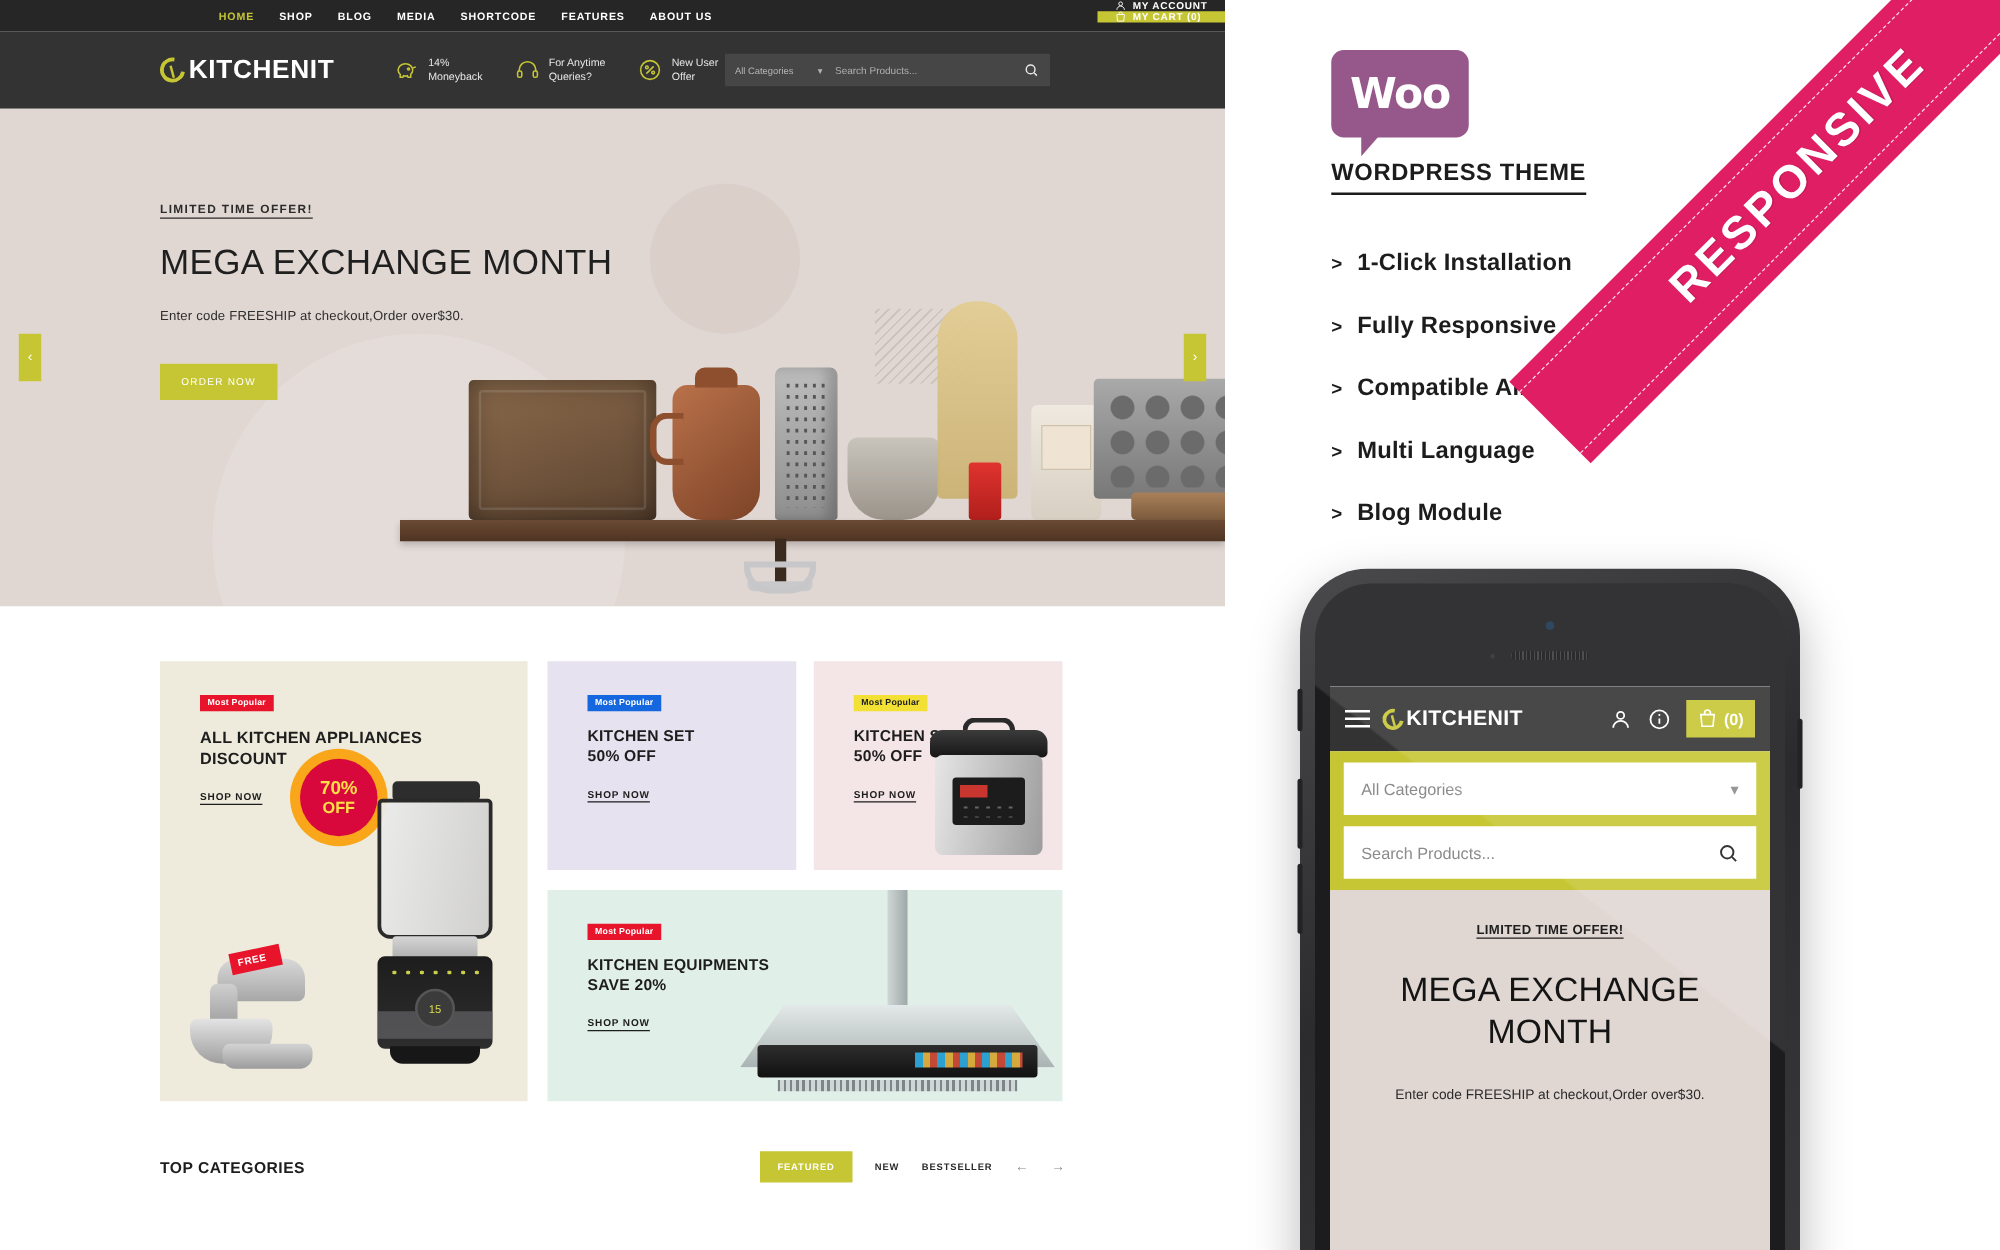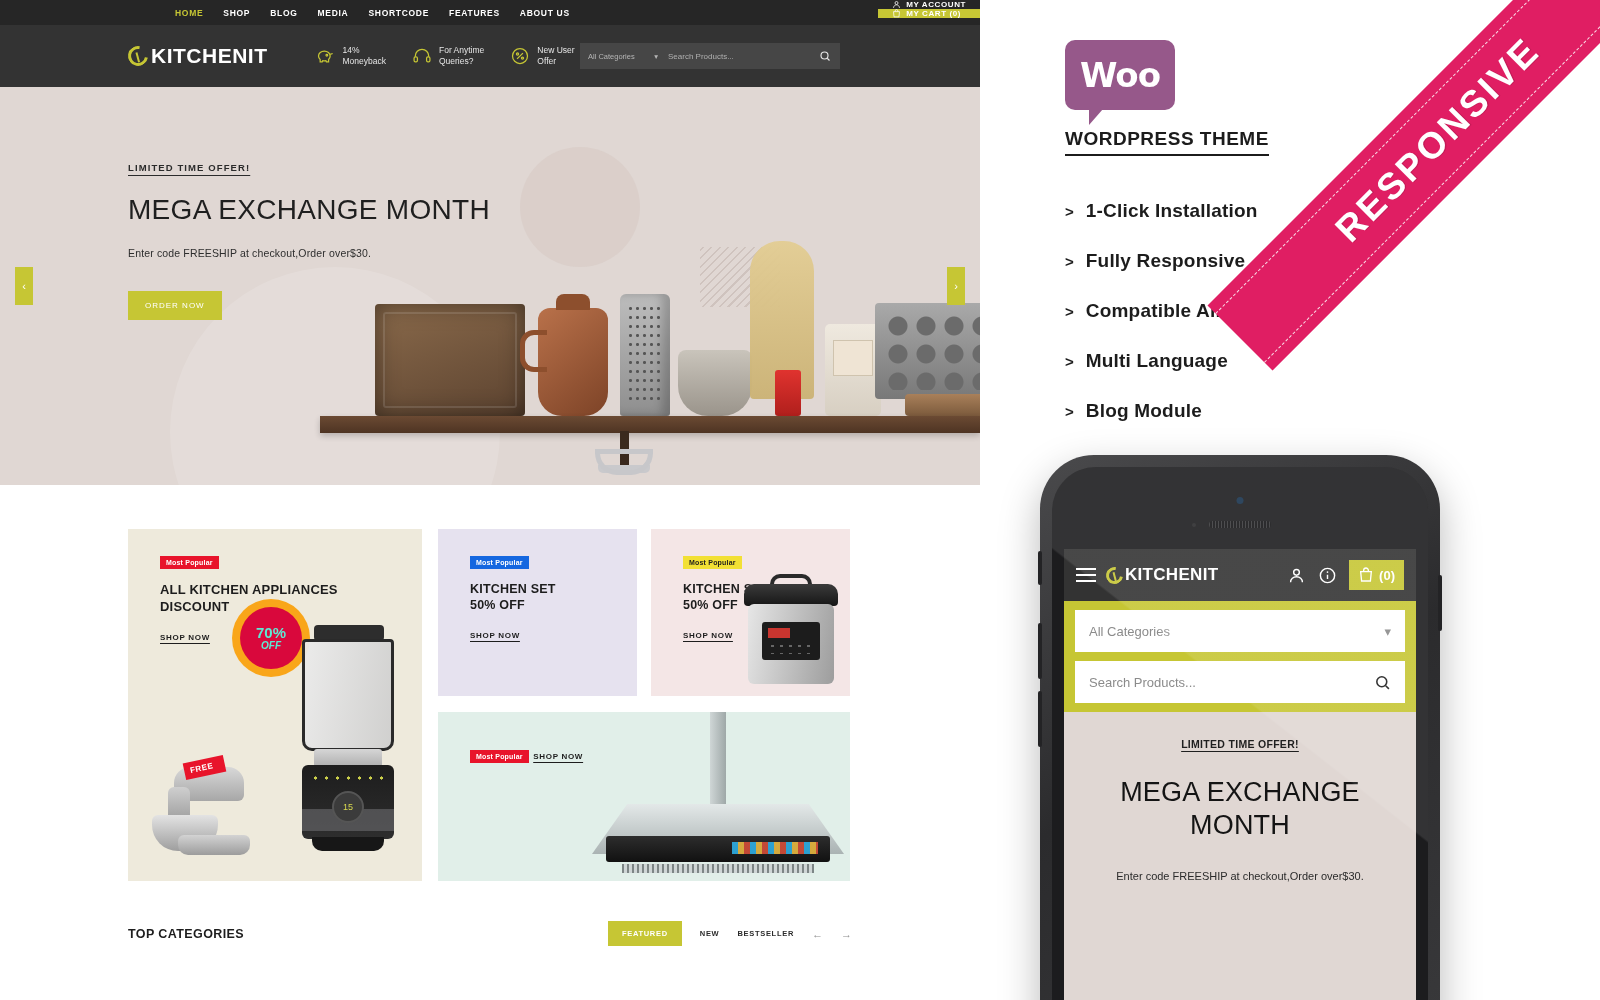--- a/index.html
+++ b/index.html
@@ -177,24 +177,24 @@
     letter-spacing: .7px; color: #1d1d1d; text-decoration: underline;
     text-underline-offset: 3px; cursor: pointer;
   }
 
   
   .disc-badge {
     position: absolute; left: 112px; top: 78px; width: 62px; height: 62px;
     border-radius: 50%; background: #d9083c;
     box-shadow: 0 0 0 6px #f9a61a, 0 0 0 8px #f9a61a;
     display: flex; flex-direction: column; align-items: center; justify-content: center;
-    color: #5eead4;
+    color: #fde047;
   }
   .disc-badge .p { font-size: 15px; font-weight: bold; line-height: 15px; }
-  .disc-badge .o { font-size: 10px; font-weight: bold; font-style: italic; }
+  .disc-badge .o { font-size: 13px; font-weight: bold; }
 
   
   .blender { position: absolute; right: 10px; bottom: 10px; width: 132px; height: 250px; }
   .bl-jar { position:absolute; left: 22px; top: 18px; width: 92px; height: 112px; background: linear-gradient(100deg,rgba(235,235,235,.95),rgba(205,205,205,.9)); border:3px solid #2a2a2a; border-radius: 4px 4px 10px 10px;}
   .bl-lid { position:absolute; left: 34px; top: 4px; width: 70px; height: 16px; background:#2d2d2d; border-radius:4px;}
   .bl-neck{ position:absolute; left: 34px; top: 128px; width: 68px; height: 18px; background: linear-gradient(#d6d6d6,#aeaeae); border-radius:3px;}
   .bl-base{ position:absolute; left: 22px; top: 144px; width: 92px; height: 74px; background: linear-gradient(#1d1d1d,#2e2e2e); border-radius: 6px;}
   .bl-dial{ position:absolute; left: 52px; top: 170px; width: 32px; height: 32px; border-radius:50%; background:#3b3b3b; border:2px solid #555; color:#d9d94f; font-size:9px; display:flex;align-items:center;justify-content:center;}
   .bl-band{ position:absolute; left: 22px; top: 188px; width: 92px; height: 22px; background:#6c6c70; opacity:.6;}
   .bl-foot{ position:absolute; left: 32px; top: 216px; width: 72px; height: 14px; background:#171717; border-radius: 0 0 10px 10px;}
@@ -524,20 +524,22 @@
               <div class="ck-handle"></div>
                 <div class="ck-lid"></div>
                 <div class="ck-body"></div>
                 <div class="ck-panel"></div>
             </div>
           </div>
         </div>
 
         <div class="card card-wide">
           <span class="badge badge-red">Most Popular</span>
+          <div class="card-title">KITCHEN EQUIPMENTS
+SAVE 20%</div>
           <span class="shop-now">SHOP NOW</span>
           <div class="hood">
             <div class="hd-pipe"></div>
               <div class="hd-canopy"></div>
               <div class="hd-glass"></div>
             <div class="hd-leds"></div>
               <div class="hd-grill"></div>
           </div>
         </div>
       </div>

